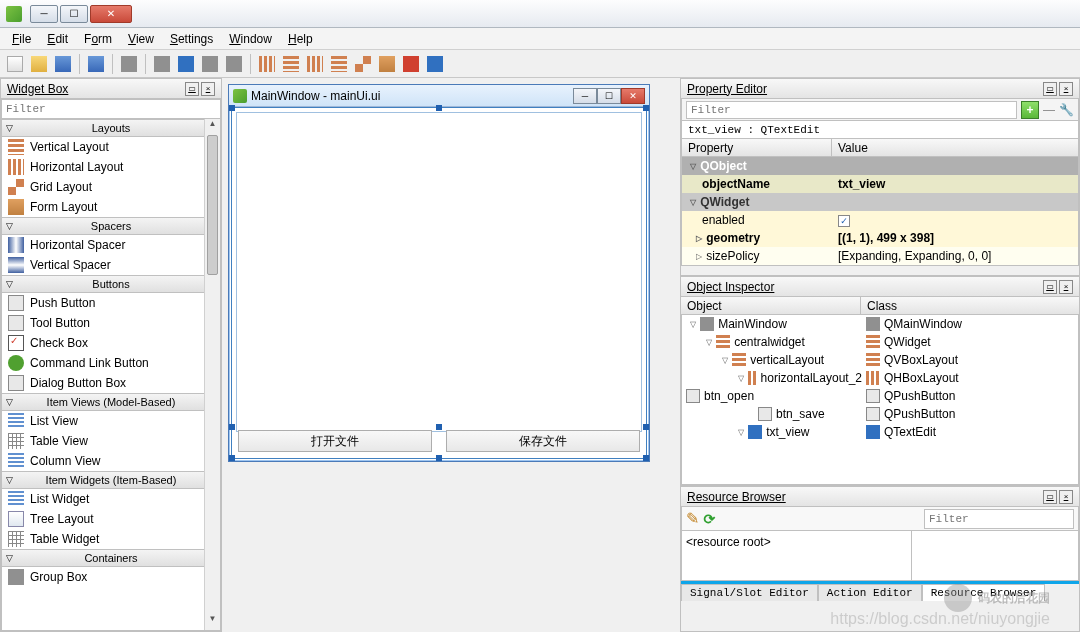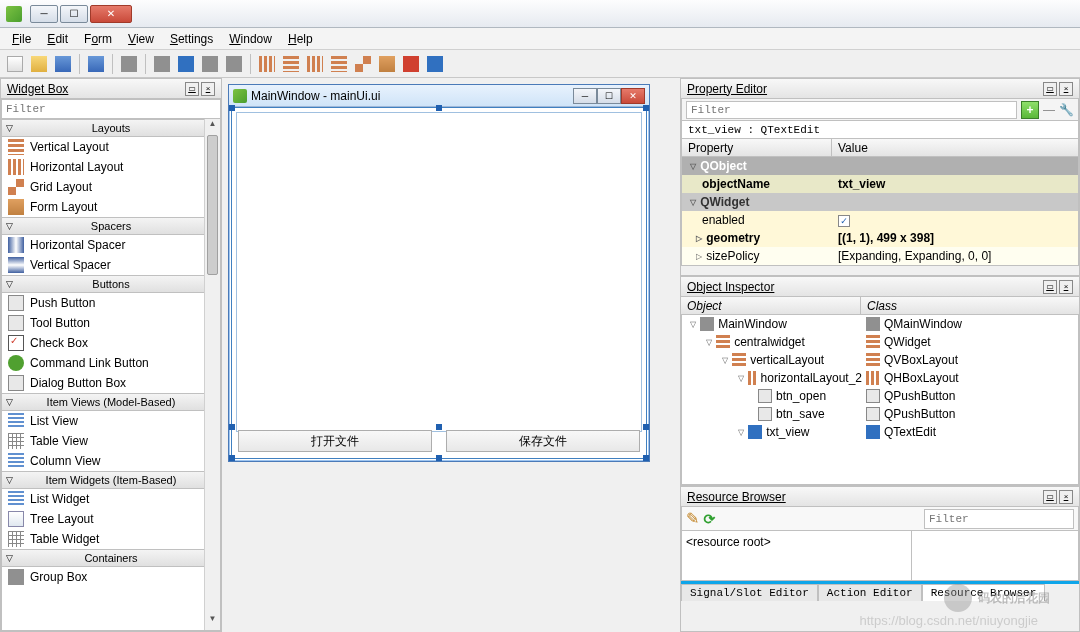--- a/index.html
+++ b/index.html
@@ -77,41 +77,41 @@
 .pe-group.qw { background:#c8c8c8; color:#333; }
 .pe-on { background:#e8e8c8; font-weight:bold; }
 .pe-en { background:#fff8d8; }
 .pe-geo { background:#fff8d8; font-weight:bold; }
 .pe-sp { background:#fffef0; }
 .tri { font-size:8px; color:#666; }
 .checkbox { width:12px; height:12px; border:1px solid #888; background:#fff; display:inline-flex;align-items:center;justify-content:center; font-size:9px; color:#2060b0; }
 
 
 .oi-body { flex:1; background:#fff; border:1px solid #c0c0c0; border-top:none; overflow:auto; }
-.oi-head { height:18px; background:linear-gradient(#f8f8f8,#e4e4e4); border-bottom:1px solid #c0c0c0; display:flex;font-style:italic; }
+.oi-head { height:18px; background:linear-gradient(#f8f8f8,#e4e4e4); border-bottom:1px solid #c0c0c0; display:flex; }
 .oi-head div { padding:2px 6px; }
 .oi-head .c1 { width:180px; border-right:1px solid #c0c0c0; }
 .oi-row { height:18px; display:flex; align-items:center; }
 .oi-row .c1 { width:180px; display:flex; align-items:center; gap:4px; }
 .oi-row .c2 { display:flex; align-items:center; gap:4px; padding-left:4px; }
 .oi-icon { width:14px; height:14px; display:inline-block; }
 
 
 .rb-tabs { height:20px; background:#f0f0f0; border-top:3px solid #0ea5e9; display:flex; }
 .rb-tab { padding:2px 8px; border:1px solid #c0c0c0; border-bottom:none; background:#e8e8e8; font-family:"Courier New",monospace; font-size:11px; }
 .rb-tab.active { background:#fff; }
 .rb-body { display:flex; height:50px; border:1px solid #c0c0c0; border-top:none; }
 .rb-left { width:230px; border-right:1px solid #c0c0c0; background:#fff; padding:4px; }
 .rb-right { flex:1; background:#fff; }
 .rb-toolbar { height:24px; display:flex; align-items:center; padding:0 4px; gap:4px; border:1px solid #c0c0c0; border-top:none; background:#f8f8f8; }
 .rb-toolbar .spacer { flex:1; }
 
 
 .watermark { position:absolute; right:30px; bottom:20px; color:rgba(130,130,130,0.5); font-size:22px; font-weight:bold; pointer-events:none; display:flex; align-items:center; gap:6px; }
-.wm-url { position:absolute; right:42px; bottom:4px; color:rgba(150,150,150,0.4); font-size:13px;text-align:right; }
+.wm-url { position:absolute; right:30px; bottom:4px; color:rgba(150,150,150,0.4); font-size:16px;text-align:right; }
 
 
 .ic-new{background:linear-gradient(#fff,#e0e0e0);border:1px solid #aaa;}
 .ic-open{background:linear-gradient(#f8d878,#e0b040);}
 .ic-save{background:linear-gradient(#6898d8,#3868b8);}
 .ic-red{background:#d04030;}
 .ic-blue{background:#3070c0;}
 .ic-grey{background:#909090;}
 .ic-vlayout{background:repeating-linear-gradient(#d08050 0 3px,transparent 3px 5px);}
 .ic-hlayout{background:repeating-linear-gradient(90deg,#d08050 0 3px,transparent 3px 5px);}
@@ -458,21 +458,21 @@
               <span class="tri">▽</span>
               <span class="oi-icon ic-hlayout"></span>
               <span>horizontalLayout_2</span>
             </div>
             <div class="c2">
               <span class="oi-icon ic-hlayout"></span>
               <span>QHBoxLayout</span>
             </div>
           </div>
           <div class="oi-row">
-            <div class="c1" style="padding-left:72px">
+            <div class="c1" style="">
               <span class="tri"></span>
               <span class="oi-icon ic-btn"></span>
               <span>btn_open</span>
             </div>
             <div class="c2">
               <span class="oi-icon ic-btn"></span>
               <span>QPushButton</span>
             </div>
           </div>
           <div class="oi-row">

